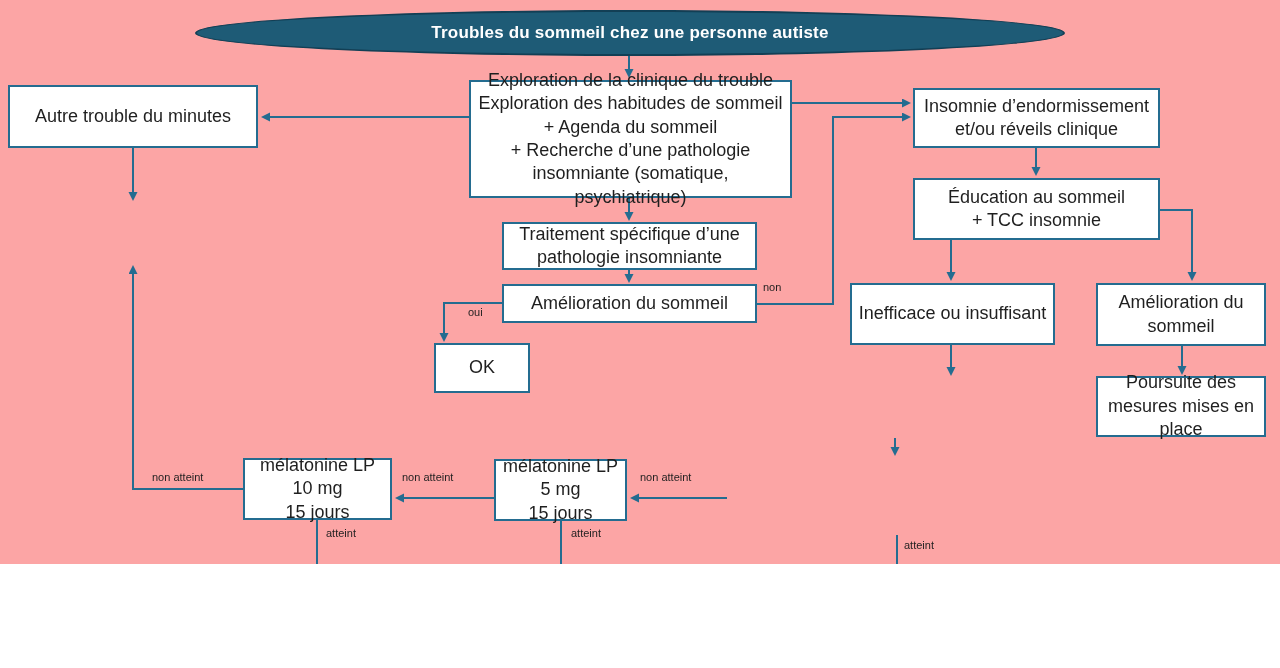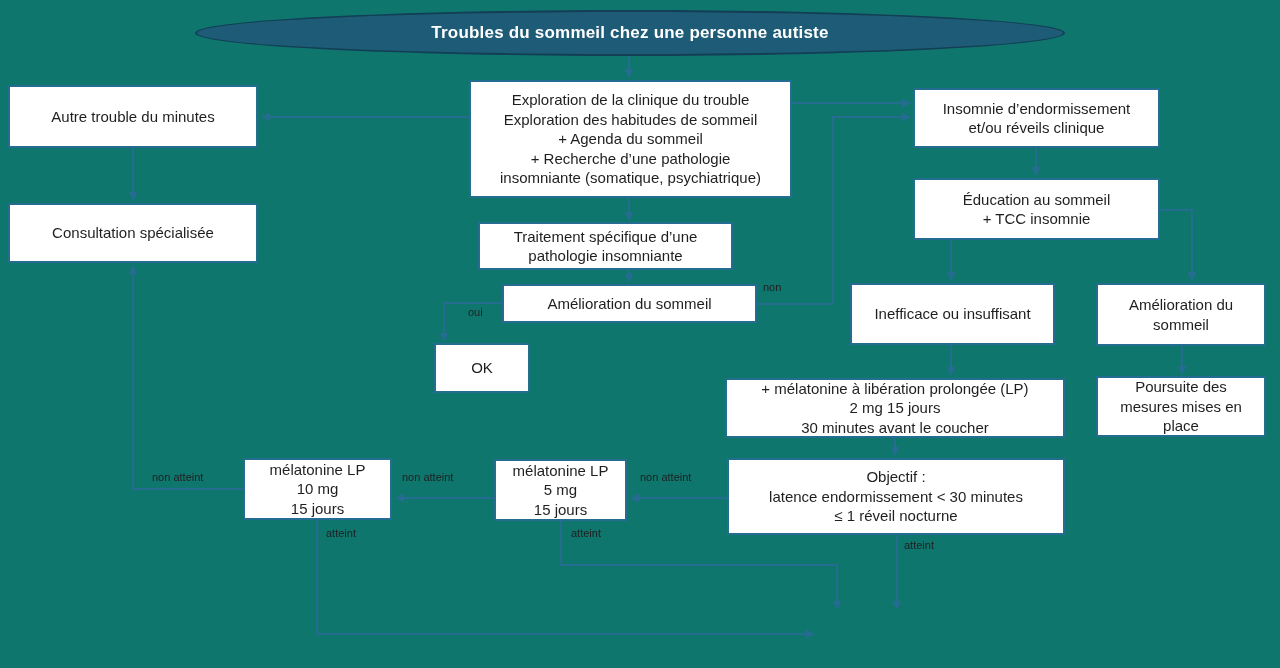--- a/index.html
+++ b/index.html
@@ -5,40 +5,40 @@
   :root{
     --accent:#246c90;
     --ellipse-fill:#1e5b76;
     --ellipse-stroke:#123f55;
     --text:#1f1f1f;
   }
   *{margin:0;padding:0;box-sizing:border-box;}
   html,body{background:#ffffff;}
   .canvas{
     position:relative;
-    width:1280px;height:668px;
-    background:#0f766e;
+    width:1280px;height:564px;
+    background:#fca5a5;
     font-family:"Liberation Sans","DejaVu Sans",sans-serif;
     overflow:hidden;
   }
   .connector-layer{
     position:absolute;left:0;top:0;width:1280px;height:668px;z-index:1;
   }
   .connector-layer polyline{
     fill:none;stroke:var(--accent);stroke-width:2;
   }
   .connector-layer marker path{fill:var(--accent);}
   .node{
     position:absolute;z-index:2;
     background:#ffffff;
     border:2px solid var(--accent);
     color:var(--text);
     display:flex;align-items:center;justify-content:center;
     text-align:center;white-space:pre-line;
-    font-size:15px;line-height:1.3;
+    font-size:18px;line-height:1.3;
     padding:14px 6px;
   }
   .ellipse{
     position:absolute;z-index:2;
     left:195px;top:10px;width:870px;height:46px;
     background:var(--ellipse-fill);
     border:2px solid var(--ellipse-stroke);
     border-radius:50%;
     color:#ffffff;font-weight:bold;font-size:17px;letter-spacing:.2px;
     display:flex;align-items:center;justify-content:center;text-align:center;
@@ -84,23 +84,22 @@
   <div class="ellipse">Troubles du sommeil chez une personne autiste</div>
 
   <div class="node" style="left:469px;top:80px;width:323px;height:118px;">Exploration de la clinique du trouble
 Exploration des habitudes de sommeil
 + Agenda du sommeil
 + Recherche d’une pathologie
 insomniante (somatique, psychiatrique)</div>
 
   <div class="node" style="left:8px;top:85px;width:250px;height:63px;">Autre trouble du minutes</div>
 
-  <div class="node" style="left:8px;top:203px;width:250px;height:60px;">Consultation spécialisée</div>
 
-  <div class="node" style="left:478px;top:222px;width:255px;height:48px;">Traitement spécifique d’une
+  <div class="node" style="left:502px;top:222px;width:255px;height:48px;">Traitement spécifique d’une
 pathologie insomniante</div>
 
   <div class="node" style="left:502px;top:284px;width:255px;height:39px;">Amélioration du sommeil</div>
 
   <div class="node" style="left:396px;top:343px;width:96px;height:50px;margin-left:38px;">OK</div>
 
   <div class="node" style="left:913px;top:88px;width:247px;height:60px;">Insomnie d’endormissement
 et/ou réveils clinique</div>
 
   <div class="node" style="left:913px;top:178px;width:247px;height:62px;">Éducation au sommeil
@@ -108,27 +107,21 @@
 
   <div class="node" style="left:850px;top:283px;width:205px;height:62px;">Inefficace ou insuffisant</div>
 
   <div class="node" style="left:1096px;top:283px;width:170px;height:63px;">Amélioration du
 sommeil</div>
 
   <div class="node" style="left:1096px;top:376px;width:170px;height:61px;">Poursuite des
 mesures mises en
 place</div>
 
-  <div class="node" style="left:725px;top:378px;width:340px;height:60px;">+ mélatonine à libération prolongée (LP)
-2 mg 15 jours
-30 minutes avant le coucher</div>
 
-  <div class="node" style="left:727px;top:458px;width:338px;height:77px;">Objectif :
-latence endormissement &lt; 30 minutes
-≤ 1 réveil nocturne</div>
 
   <div class="node" style="left:494px;top:459px;width:133px;height:62px;">mélatonine LP
 5 mg
 15 jours</div>
 
   <div class="node" style="left:243px;top:458px;width:149px;height:62px;">mélatonine LP
 10 mg
 15 jours</div>
 
 

